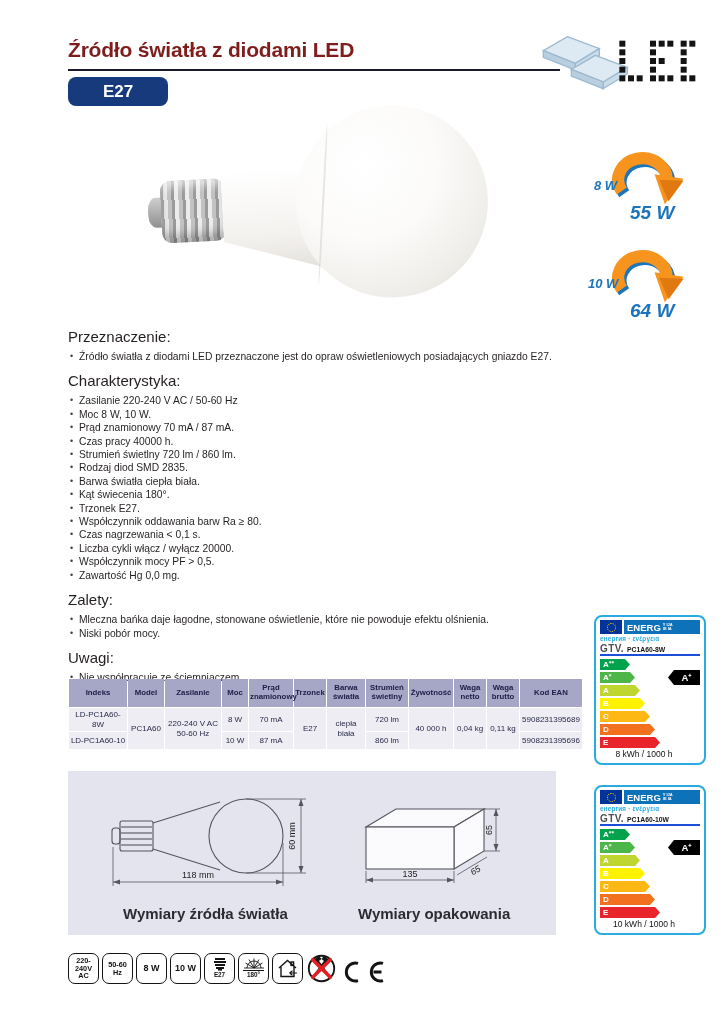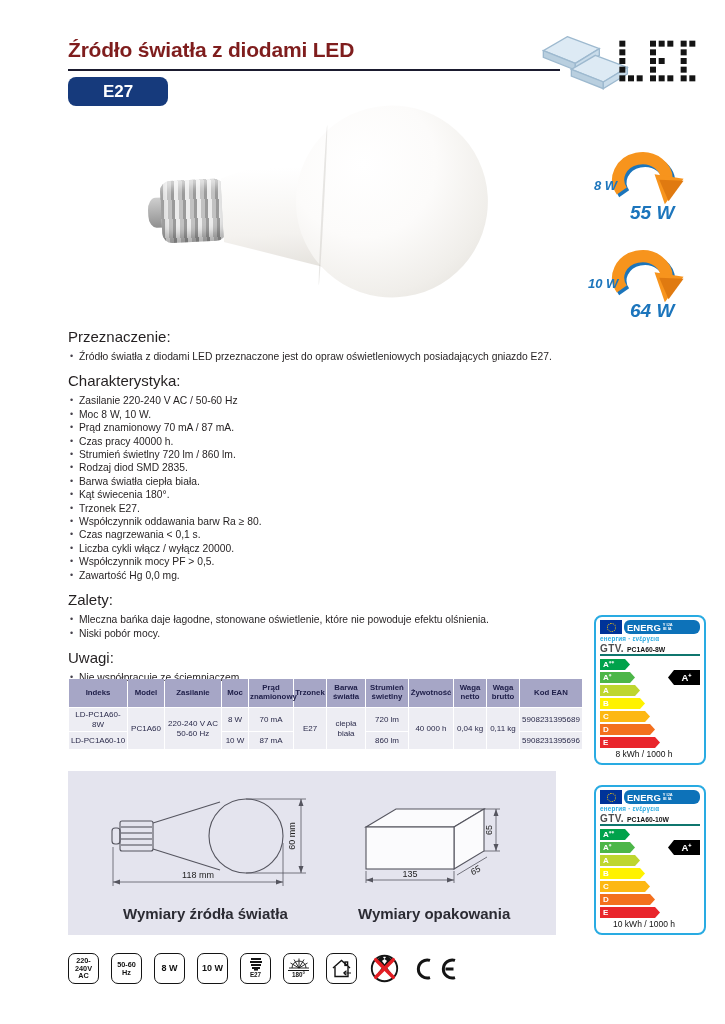--- a/index.html
+++ b/index.html
@@ -43,44 +43,44 @@
   .spec-table { position:absolute; left:68px; top:678px; }
   table { border-collapse:separate; border-spacing:1.5px; width:512px; table-layout:fixed; }
   th { background:#a6a6c6; color:#20204a; font-size:7.8px; font-weight:bold; text-align:center; vertical-align:middle; padding:3px 1px; height:28px; line-height:1.15; }
   td { background:#ededf3; color:#2a2a4a; font-size:8px; text-align:center; vertical-align:middle; padding:2px 1px; height:17px; line-height:1.2; }
 
   
   .energy-label { position:absolute; width:112px; height:150px; background:#fff; border:2px solid #29abe2; border-radius:8px; padding:3px 4px; }
   .el-row1 { display:flex; gap:2px; height:14px; }
   .el-flag { width:22px; background:#003399; display:flex; align-items:center; justify-content:center; }
   .el-stars { width:9px; height:9px; border:1px dotted #ffcc00; border-radius:50%; }
-  .el-energ { flex:1; background:#0d72b9; color:#fff; display:flex; align-items:center; padding-left:3px; font-weight:bold; font-size:9.5px;border-radius:6px; }
+  .el-energ { flex:1; background:#0d72b9; color:#fff; display:flex; align-items:center; padding-left:3px; font-weight:bold; font-size:9.5px; }
   .el-suffix { font-size:4px; line-height:4.5px; margin-left:2px; font-weight:bold; }
   .el-sub { color:#29abe2; font-size:6.3px; font-weight:bold; height:9px; line-height:9px; letter-spacing:.2px; }
-  .el-brand-row { display:flex; align-items:baseline; gap:3px; border-bottom:2px solid #0f766e; padding-bottom:1px; height:13px; }
+  .el-brand-row { display:flex; align-items:baseline; gap:3px; border-bottom:2px solid #1d4ed8; padding-bottom:1px; height:13px; }
   .el-brand { font-weight:bold; font-size:10px; color:#4d4d4f; letter-spacing:.4px; }
   .el-model { font-size:6.8px; font-weight:bold; color:#111; }
   .el-arrows { position:relative; margin-top:3px; }
   .el-arrow { height:11px; margin-bottom:2px; clip-path:polygon(0 0, calc(100% - 5px) 0, 100% 50%, calc(100% - 5px) 100%, 0 100%);
               color:#fff; font-weight:bold; font-size:8px; line-height:11px; padding-left:3px; }
   .c0{background:#00a24b}.c1{background:#4cb648}.c2{background:#bed62f}.c3{background:#fff200}.c4{background:#fdb813}.c5{background:#f3701e}.c6{background:#e9252b}
   .el-pointer { position:absolute; right:0; top:11px; width:32px; height:15px; background:#000;
                 clip-path:polygon(6px 0,100% 0,100% 100%,6px 100%,0 50%); color:#fff; font-weight:bold; font-size:9.5px; line-height:15px; text-align:center; padding-left:5px; }
   .el-consumption { position:absolute; bottom:4px; left:0; right:12px; text-align:center; font-size:8.5px; color:#111; }
 
   
   .dims-panel { position:absolute; left:68px; top:771px; width:488px; height:164px; background:#e4e4ee; }
   .dim-caption { position:absolute; bottom:13px; font-size:15px; font-weight:bold; color:#2b2b33; text-align:left; }
   .dim-caption.left { left:55px; width:210px; }
   .dim-caption.right { left:290px; width:170px; }
   .dim-svg { position:absolute; }
   .dim-svg text { font-family:"Liberation Sans",sans-serif; font-size:9px; fill:#222; }
 
   
-  .footer-icons { position:absolute; left:68px; top:953px; display:flex; align-items:center; gap:12px; }
+  .footer-icons { position:absolute; left:68px; top:953px; display:flex; align-items:flex-end; gap:3px; }
   .fi-box { width:31px; height:31px; border:1.6px solid #141414; border-radius:7px; display:flex; flex-direction:column;
             align-items:center; justify-content:center; color:#111; font-weight:bold; line-height:1.05; }
   .fi-2line { font-size:7.3px; text-align:center; }
   .fi-power { font-size:9px; }
   .fi-sub { font-size:6.3px; font-weight:bold; margin-top:1px; }
   .fi-sub.ruled { border-top:1px solid #141414; padding-top:0.5px; width:21px; text-align:center; }
   .fi-plain { display:flex; align-items:center; justify-content:center; }
 </style>
 </head>
 <body>

